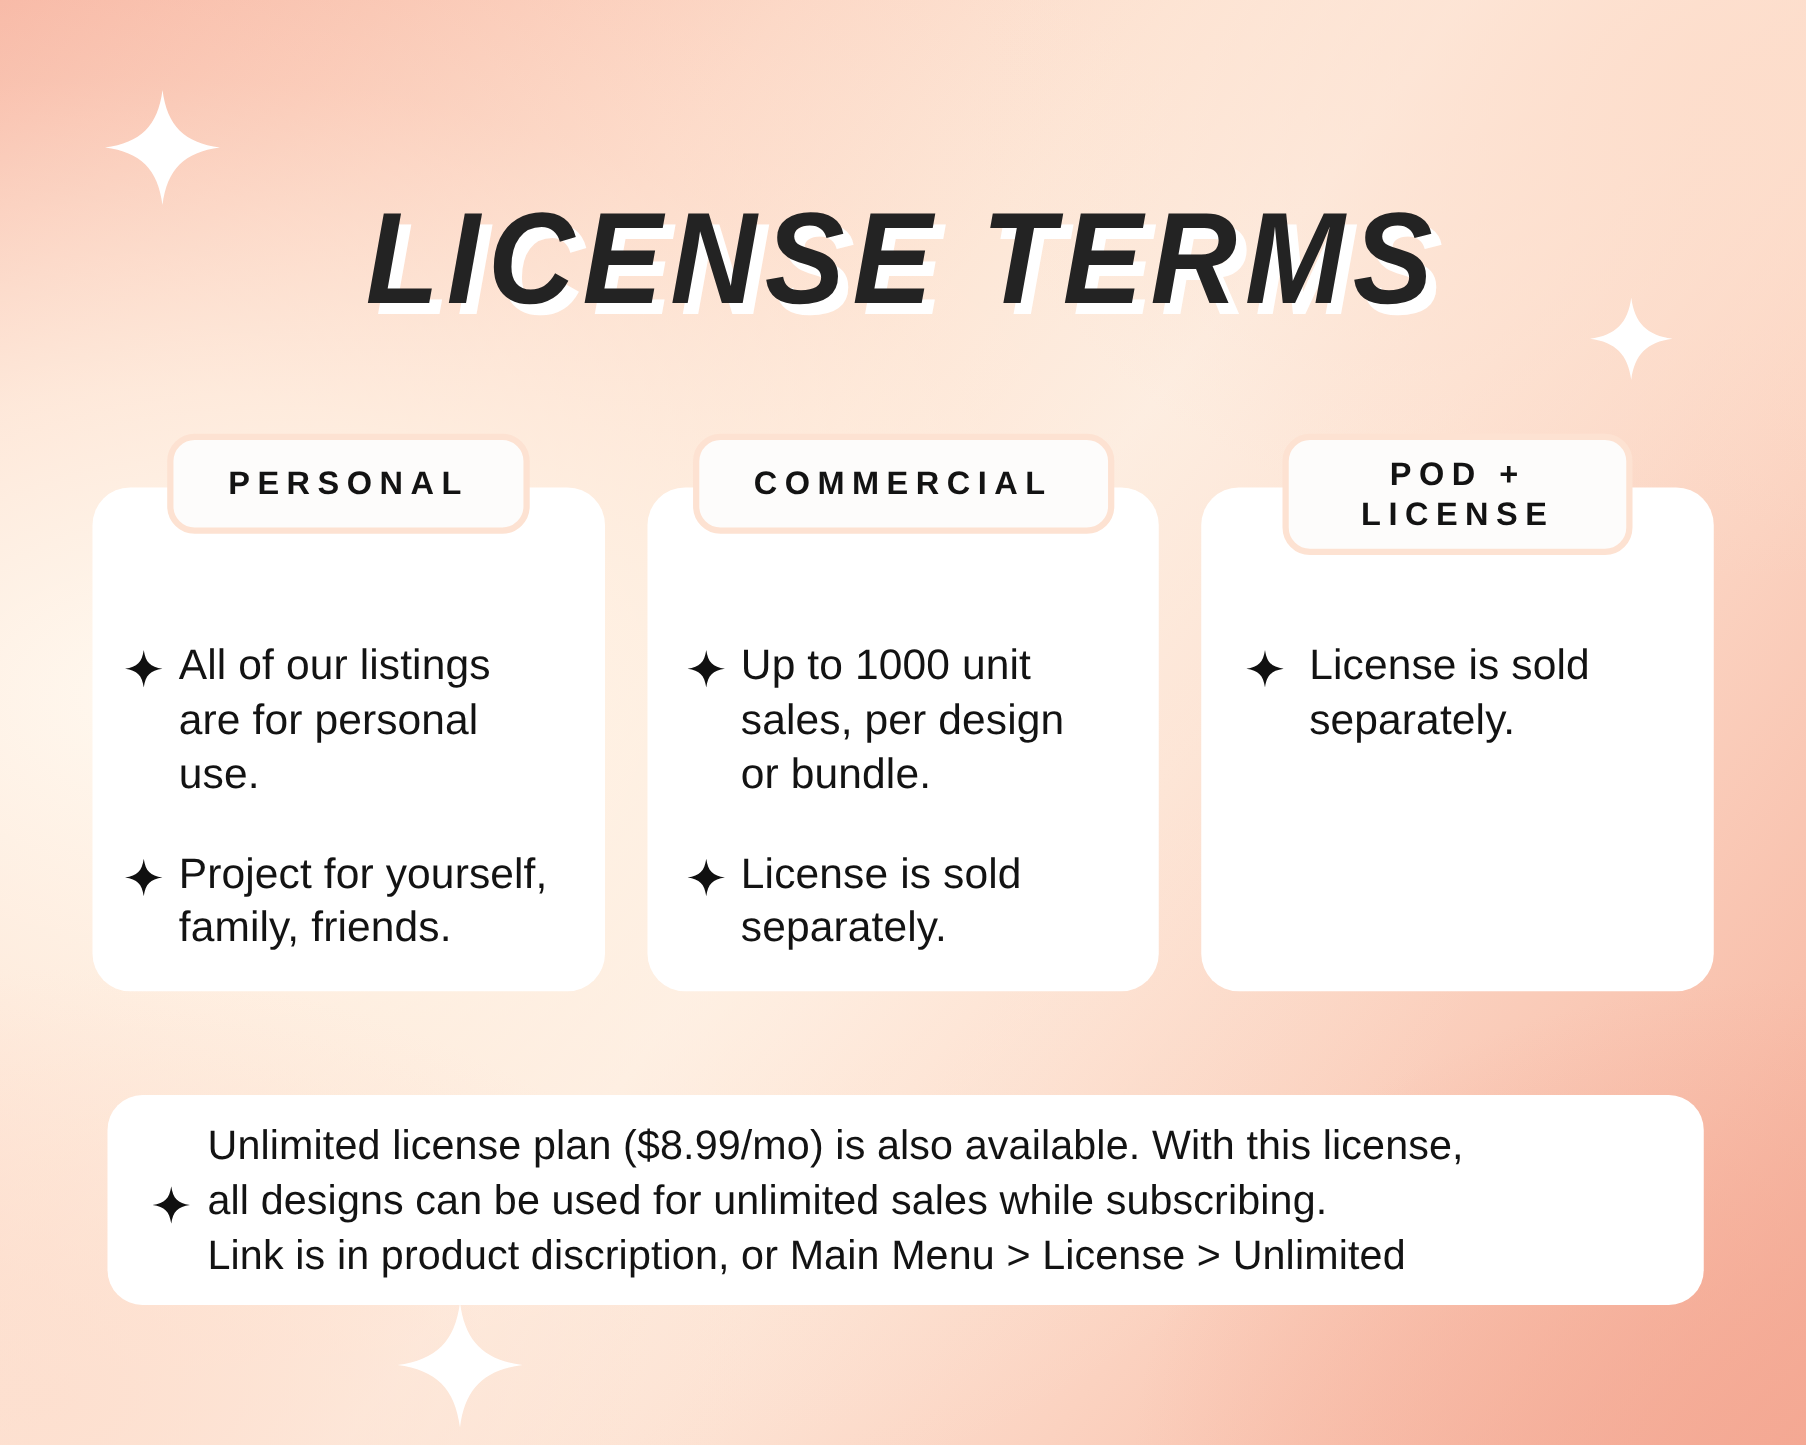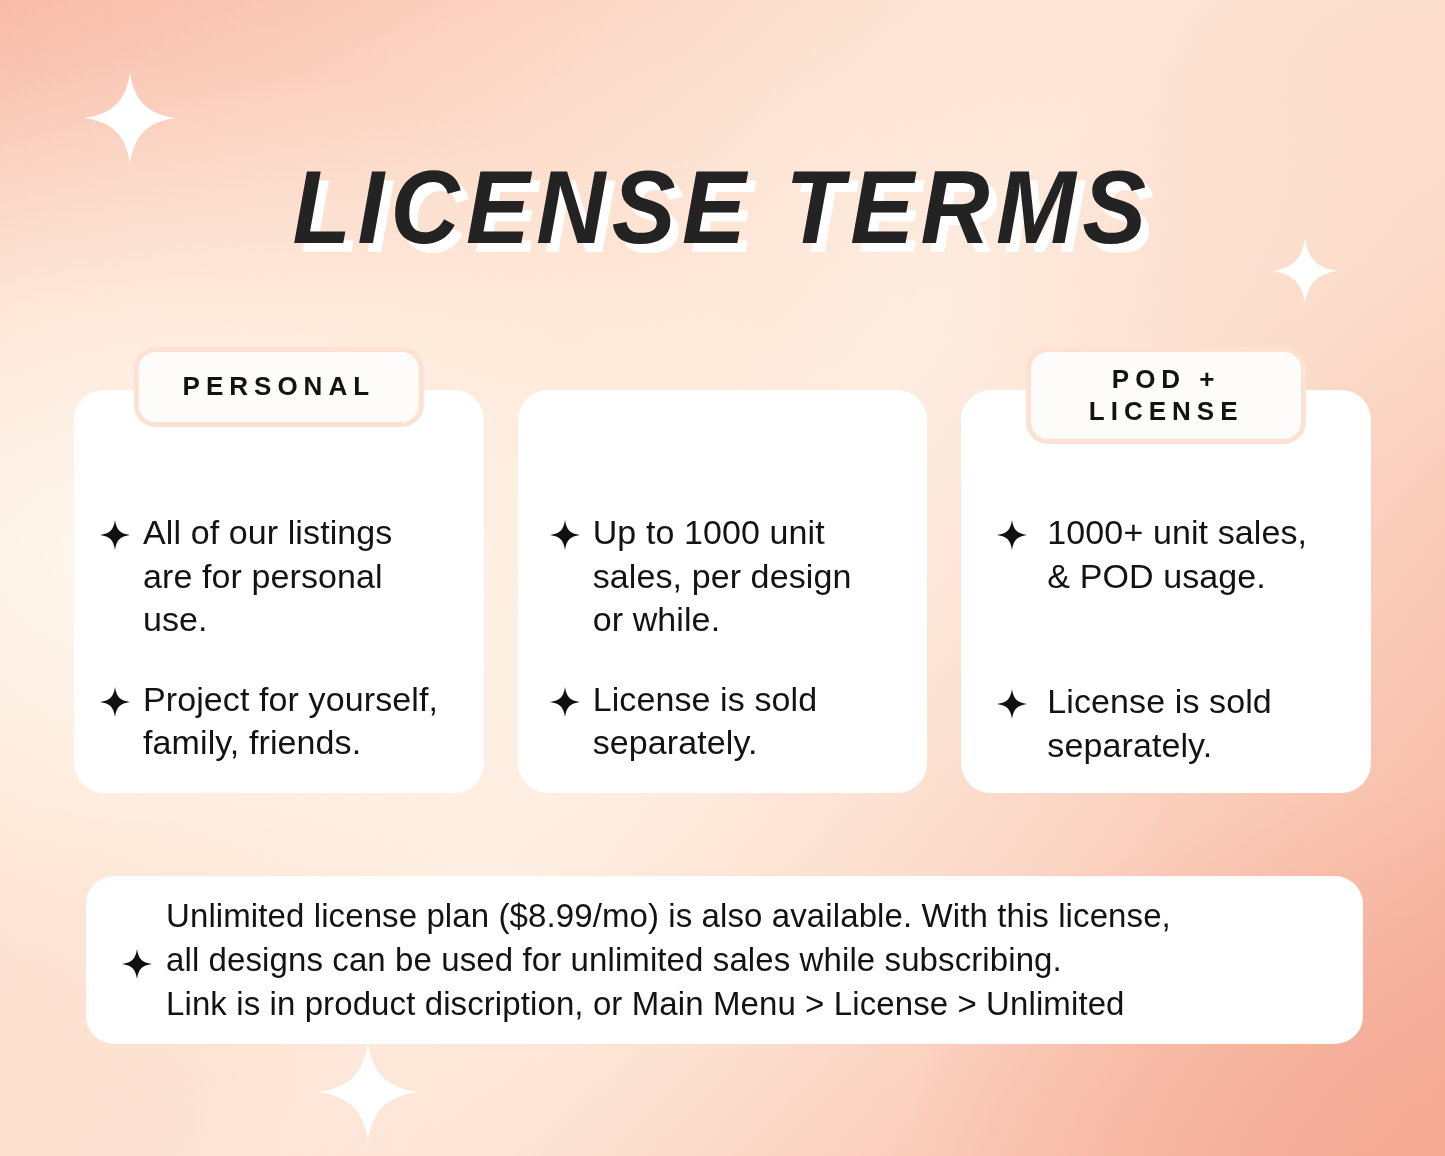--- a/index.html
+++ b/index.html
@@ -243,59 +243,53 @@
           </svg>
         </span>
         <span class="bullet-text">Project for yourself,
 family, friends.</span>
       </div>
     </div>
   </div>
 
   <div class="card" id="card-commercial">
     <div class="card-body"></div>
+    <div class="card-tab">
+      <span class="tab-label">COMMERCIAL</span>
+    </div>
     <div class="card-list">
       <div class="bullet-row">
         <span class="star-glyph">
           <svg width="30" height="30" viewBox="0 0 100 100" aria-hidden="true">
             <path d="M50 0 C55 33 67 45 100 50 C67 55 55 67 50 100 C45 67 33 55 0 50 C33 45 45 33 50 0 Z" fill="currentColor"></path>
           </svg>
         </span>
         <span class="bullet-text">Up to 1000 unit
 sales, per design
-or while.</span>
+or bundle.</span>
       </div>
       <div class="bullet-row">
         <span class="star-glyph">
           <svg width="30" height="30" viewBox="0 0 100 100" aria-hidden="true">
             <path d="M50 0 C55 33 67 45 100 50 C67 55 55 67 50 100 C45 67 33 55 0 50 C33 45 45 33 50 0 Z" fill="currentColor"></path>
           </svg>
         </span>
         <span class="bullet-text">License is sold
 separately.</span>
       </div>
     </div>
   </div>
 
   <div class="card" id="card-pod">
     <div class="card-body"></div>
     <div class="card-tab two-line">
       <span class="tab-label">POD +</span>
       <span class="tab-label">LICENSE</span>
     </div>
     <div class="card-list">
-      <div class="bullet-row">
-        <span class="star-glyph">
-          <svg width="30" height="30" viewBox="0 0 100 100" aria-hidden="true">
-            <path d="M50 0 C55 33 67 45 100 50 C67 55 55 67 50 100 C45 67 33 55 0 50 C33 45 45 33 50 0 Z" fill="currentColor"></path>
-          </svg>
-        </span>
-        <span class="bullet-text">1000+ unit sales,
-&amp; POD usage.</span>
-      </div>
       <div class="bullet-row">
         <span class="star-glyph">
           <svg width="30" height="30" viewBox="0 0 100 100" aria-hidden="true">
             <path d="M50 0 C55 33 67 45 100 50 C67 55 55 67 50 100 C45 67 33 55 0 50 C33 45 45 33 50 0 Z" fill="currentColor"></path>
           </svg>
         </span>
         <span class="bullet-text">License is sold
 separately.</span>
       </div>
     </div>

